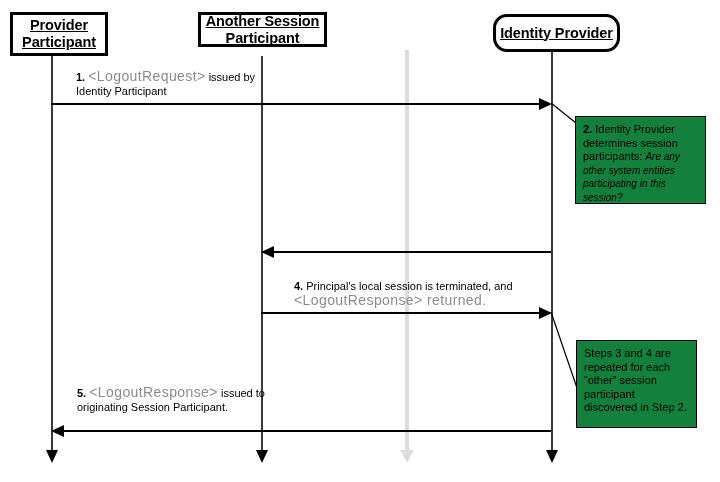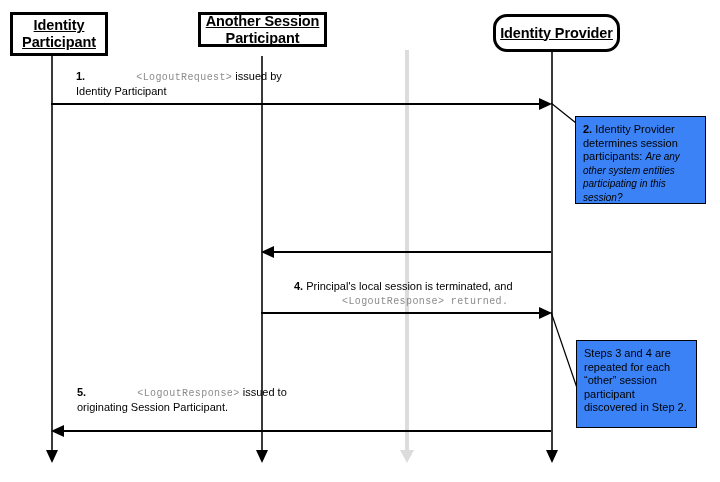--- a/index.html
+++ b/index.html
@@ -97,33 +97,32 @@
   .msg-caption {
     position: absolute;
     font-size: 11px;
     line-height: 13.5px;
     color: #000000;
   }
   .msg-caption .num {
     font-weight: bold;
   }
   .msg-caption .code {
-    font-family: Liberation Mono, monospace;
+    font-family: Liberation Sans, sans-serif;
     color: #8c8c8c;
-    font-size: 10px;
+    font-size: 14px;
     letter-spacing: 0.4px;
-    margin-left: 48px;
   }
 
   
   .note-box {
     position: absolute;
     box-sizing: border-box;
     border: 1px solid #000000;
-    background: #3b82f6;
+    background: #15803d;
     padding: 6px 7px 4px 7px;
   }
   .note-box .note-text {
     font-size: 11px;
     line-height: 13.5px;
     color: #000000;
   }
   .note-box .num {
     font-weight: bold;
   }
@@ -136,21 +135,21 @@
     position: absolute;
     overflow: visible;
   }
 </style>
 </head>
 <body>
 
 <div id="canvas">
 
   <div class="actor-box" style="left:10px; top:12px; width:98px; height:44px;">
-    <div class="actor-label"><span>Identity</span><br><span>Participant</span></div>
+    <div class="actor-label"><span>Provider</span><br><span>Participant</span></div>
   </div>
 
   <div class="actor-box" style="left:198px; top:12px; width:129px; height:35px;">
     <div class="actor-label"><span>Another Session</span><br><span>Participant</span></div>
   </div>
 
 
   <div class="actor-box" style="left:493px; top:14px; width:127px; height:38px;border-radius:14px;">
     <div class="actor-label">Identity Provider</div>
   </div>

